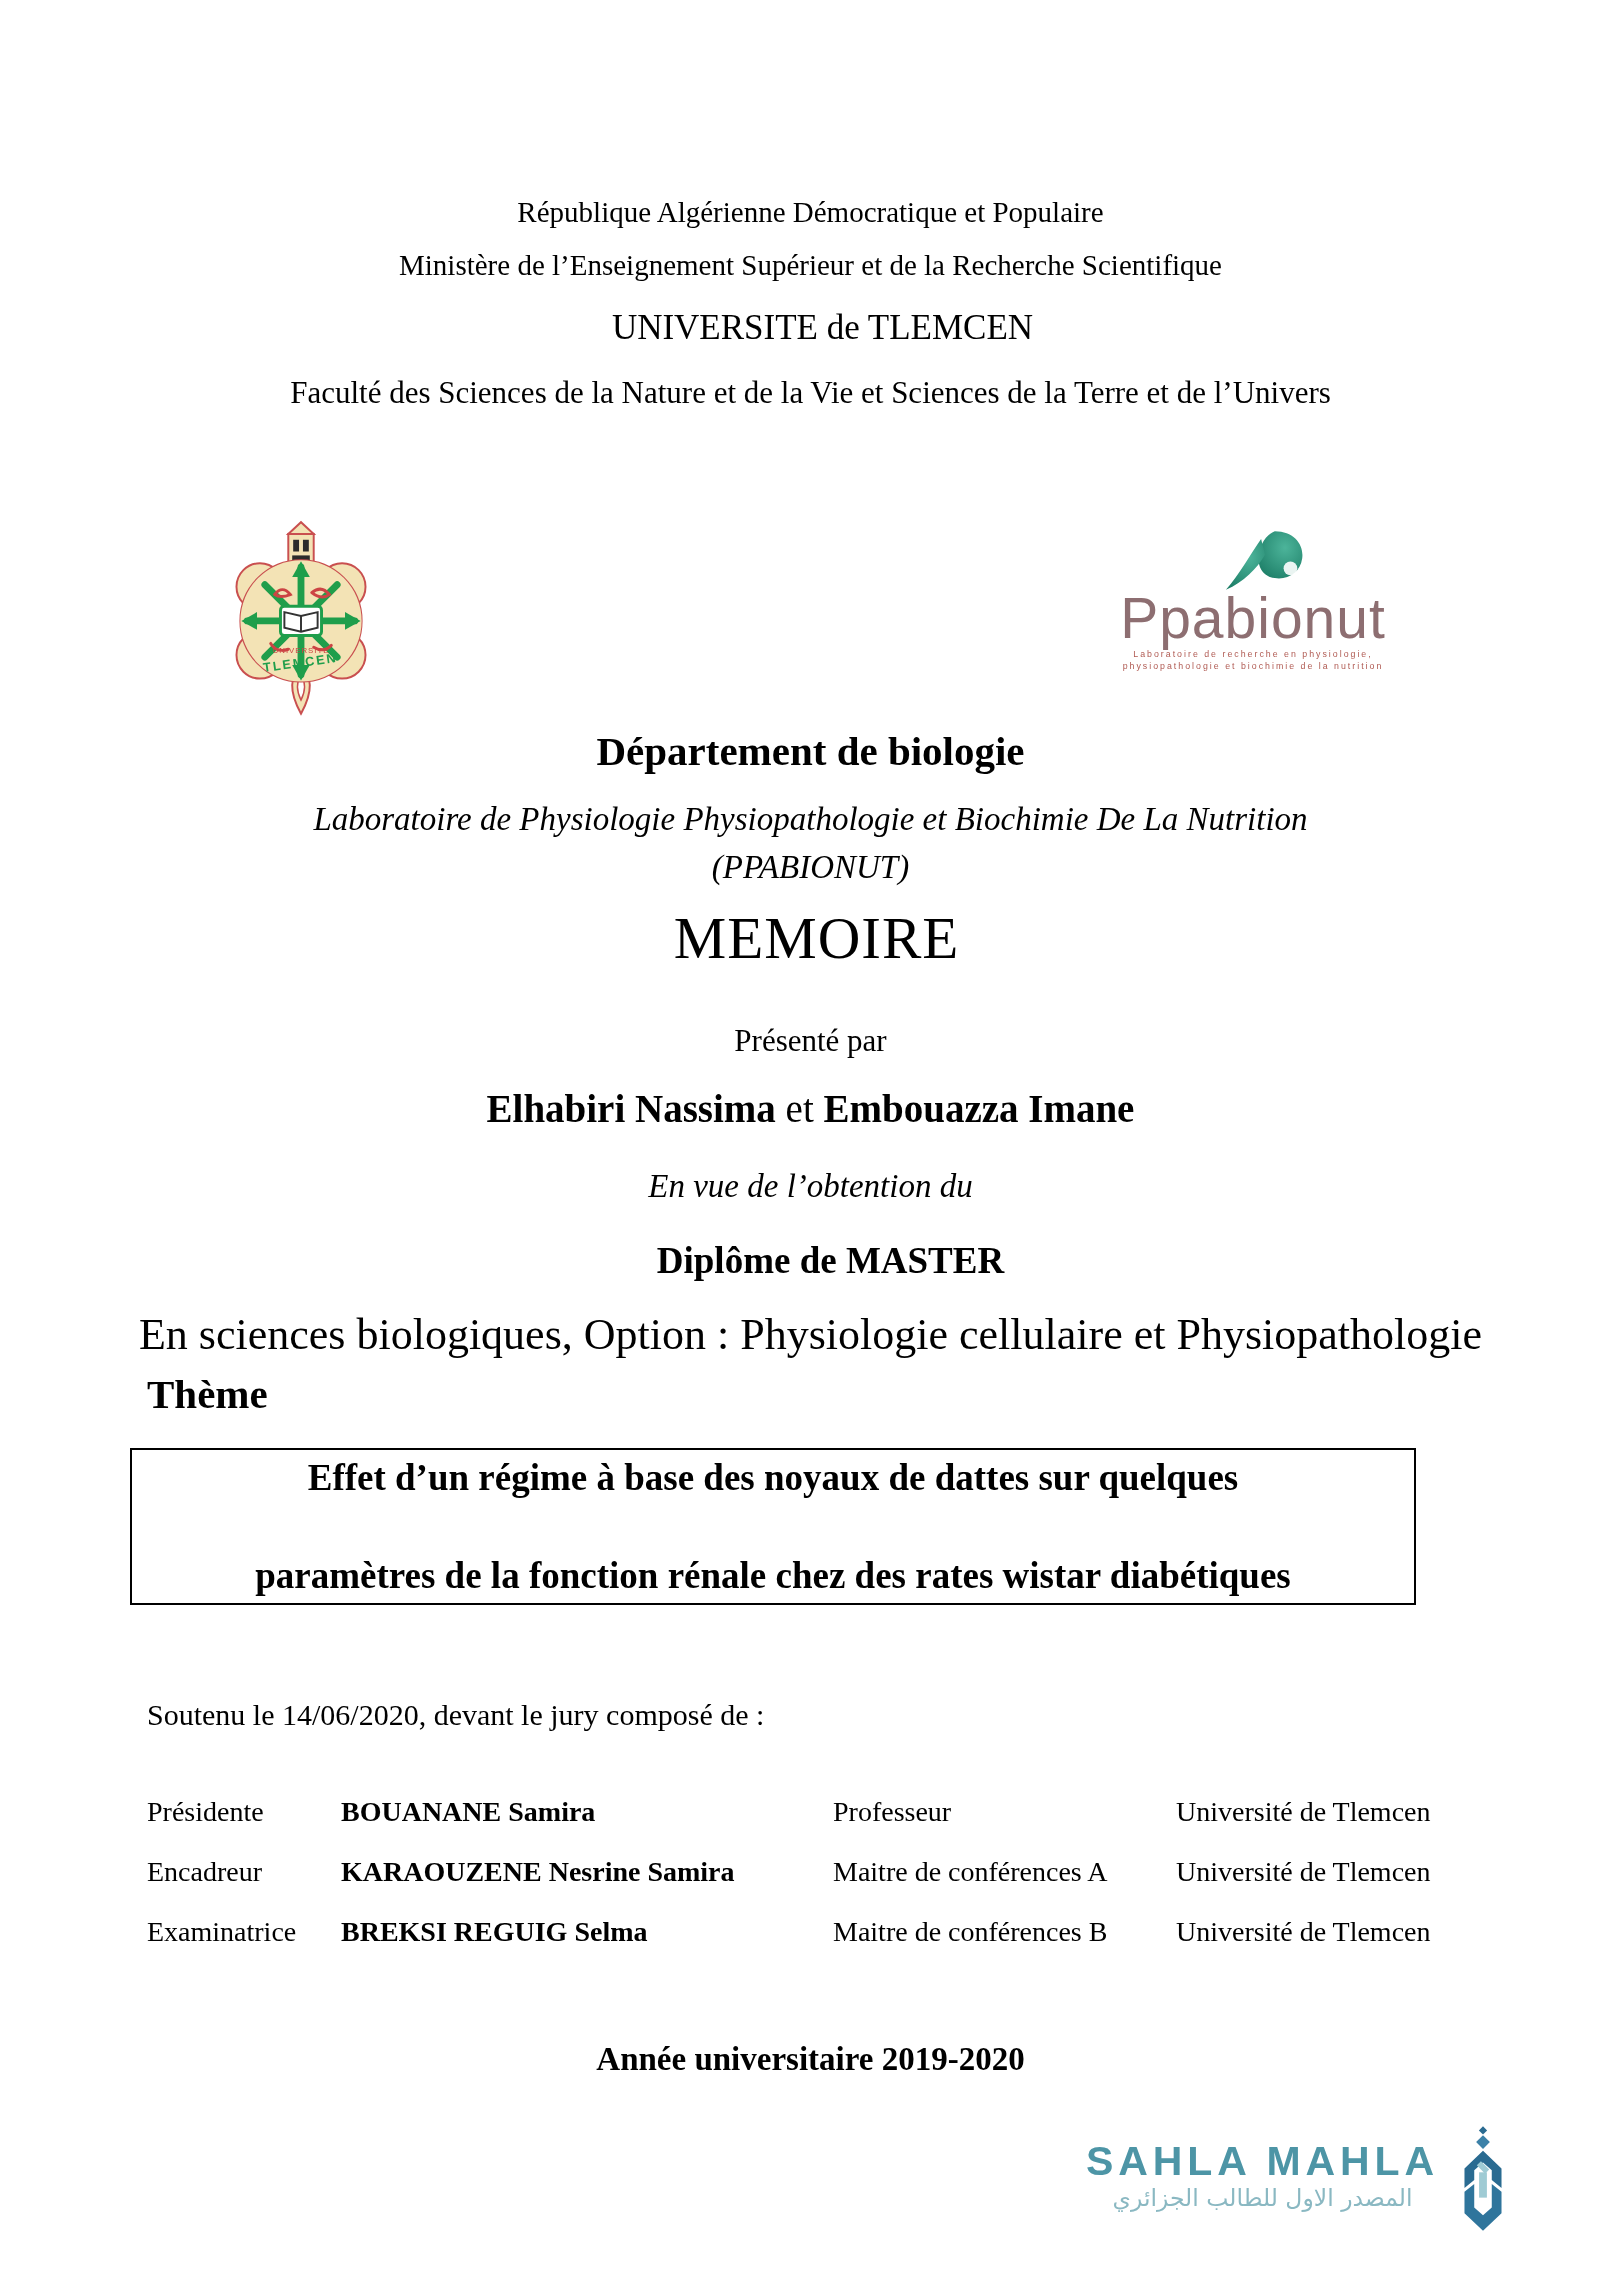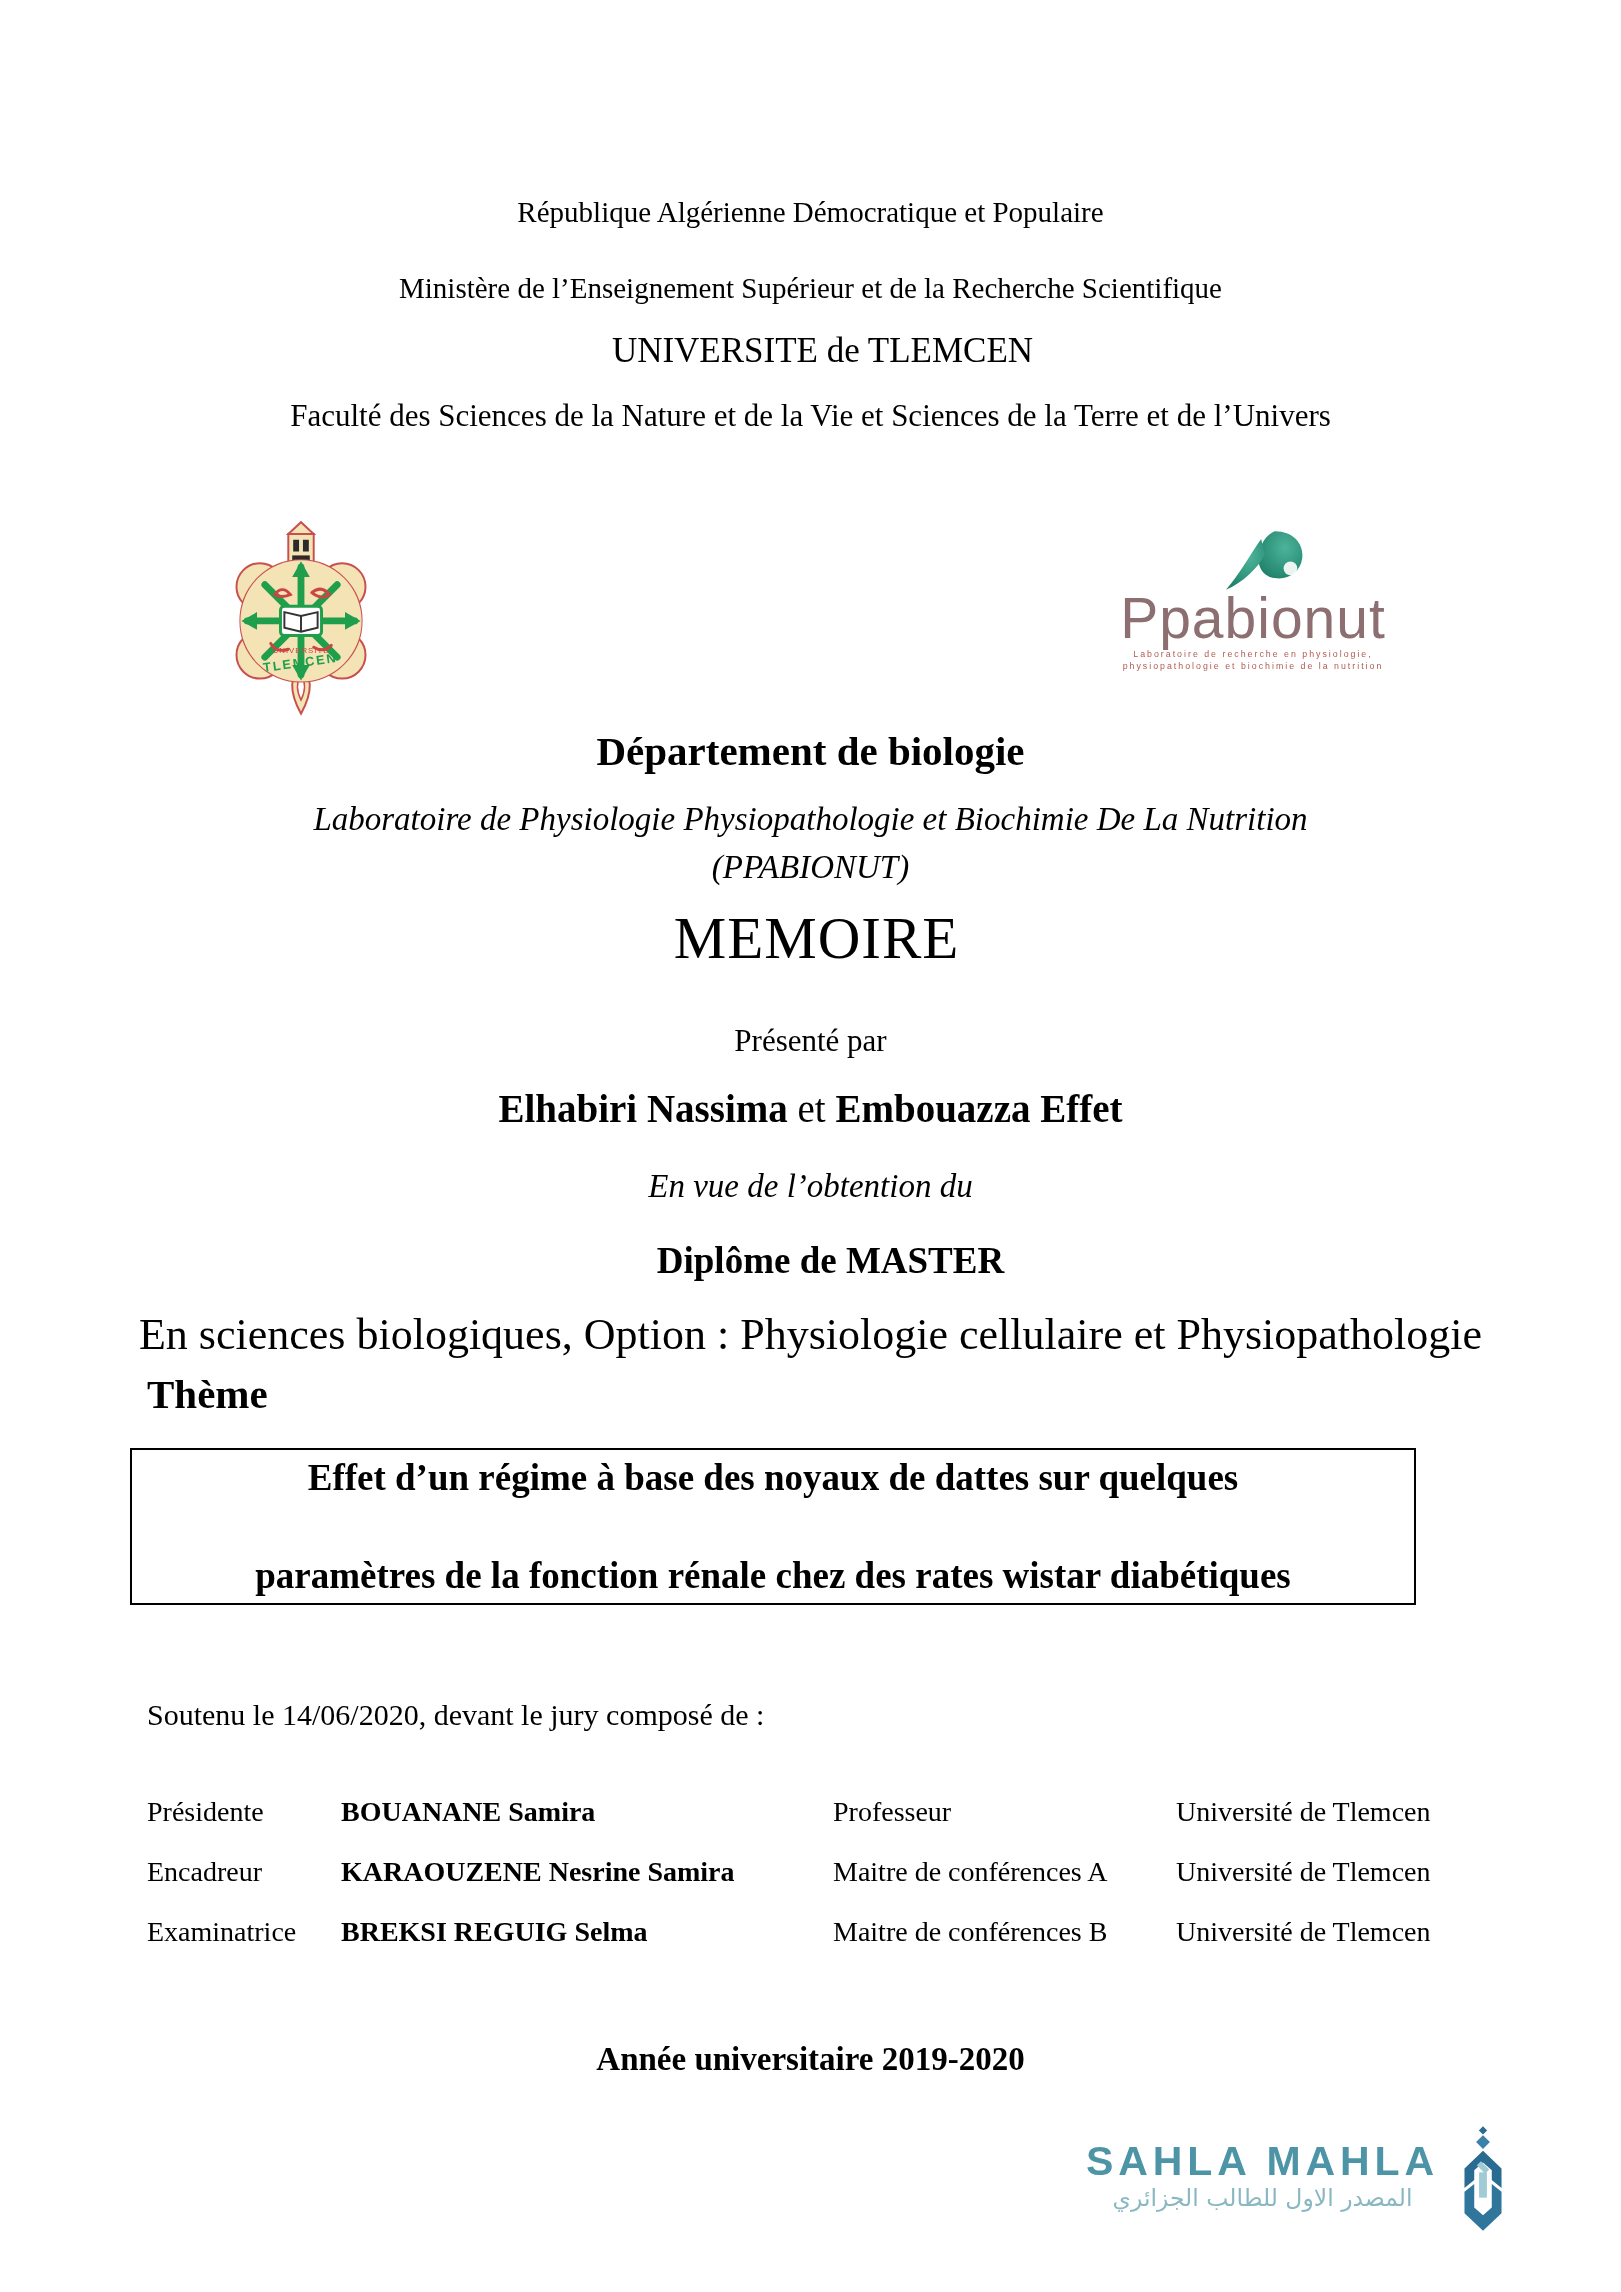--- a/index.html
+++ b/index.html
@@ -78,21 +78,21 @@
   }
   .fl-emblem { margin-left: 5.9px; margin-top: -13.7px; }
 </style>
 </head>
 <body>
 
 <div class="page">
 
   <div class="abs center" style="top:196px">
     <p class="h-line">République Algérienne Démocratique et Populaire</p>
-    <p class="h-line" style="margin-top:43px">Ministère de l’Enseignement Supérieur et de la Recherche Scientifique</p>
+    <p class="h-line" style="margin-top:20px">Ministère de l’Enseignement Supérieur et de la Recherche Scientifique</p>
     <p class="h-line h-line3" style="margin-top:25.5px">UNIVERSITE de TLEMCEN</p>
     <p class="h-line h-line4" style="margin-top:27.4px">Faculté des Sciences de la Nature et de la Vie et Sciences de la Terre et de l’Univers</p>
   </div>
 
   <svg class="uni-logo" width="174" height="198" viewBox="0 0 178 202">
 
     <path d="M89 150 C78 162 76 176 89 200 C102 176 100 162 89 150 Z" fill="#f3e3b5" stroke="#c94f4f" stroke-width="2"></path>
     <path d="M89 160 C84 168 84 176 89 186 C94 176 94 168 89 160 Z" fill="#ffffff" stroke="#c94f4f" stroke-width="1.5"></path>
 
     <rect x="76" y="16" width="26" height="38" fill="#f3e3b5" stroke="#c94f4f" stroke-width="2"></rect>
@@ -158,21 +158,21 @@
   <div class="abs center dept">Département de biologie</div>
   <div class="abs center lab">
     <span style="display:block">Laboratoire de Physiologie Physiopathologie et Biochimie De La Nutrition</span>
     <span style="display:block">(PPABIONUT)</span>
   </div>
 
   <div class="abs center memoire">MEMOIRE</div>
 
   <div class="abs center presente">Présenté par</div>
   <div class="abs center authors">
-    <span class="bold">Elhabiri Nassima</span><span> et </span><span class="bold">Embouazza Effet</span>
+    <span class="bold">Elhabiri Nassima</span><span> et </span><span class="bold">Embouazza Imane</span>
   </div>
 
   <div class="abs center purpose">En vue de l’obtention du</div>
   <div class="abs center diploma">Diplôme de MASTER</div>
   <div class="abs center speciality">En sciences biologiques, Option : Physiologie cellulaire et Physiopathologie</div>
 
   <p class="theme-label">Thème</p>
   <div class="theme-box">
     <span>Effet d’un régime à base des noyaux de dattes sur quelques</span>
     <span>paramètres de la fonction rénale chez des rates wistar diabétiques</span>

